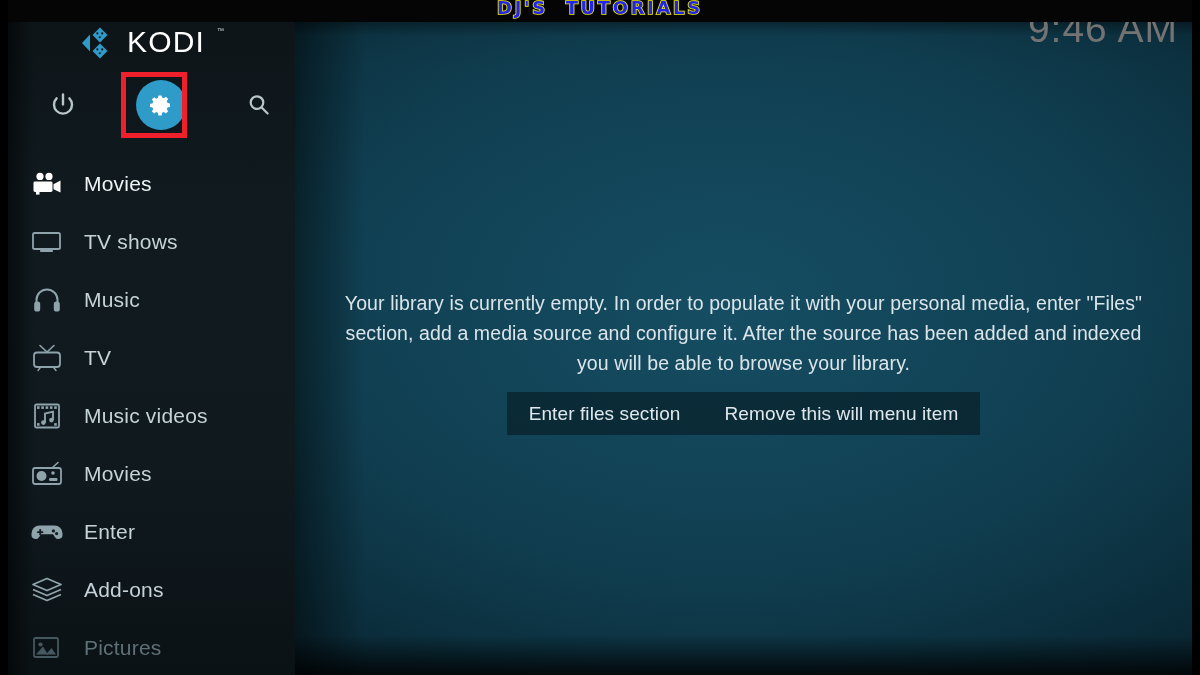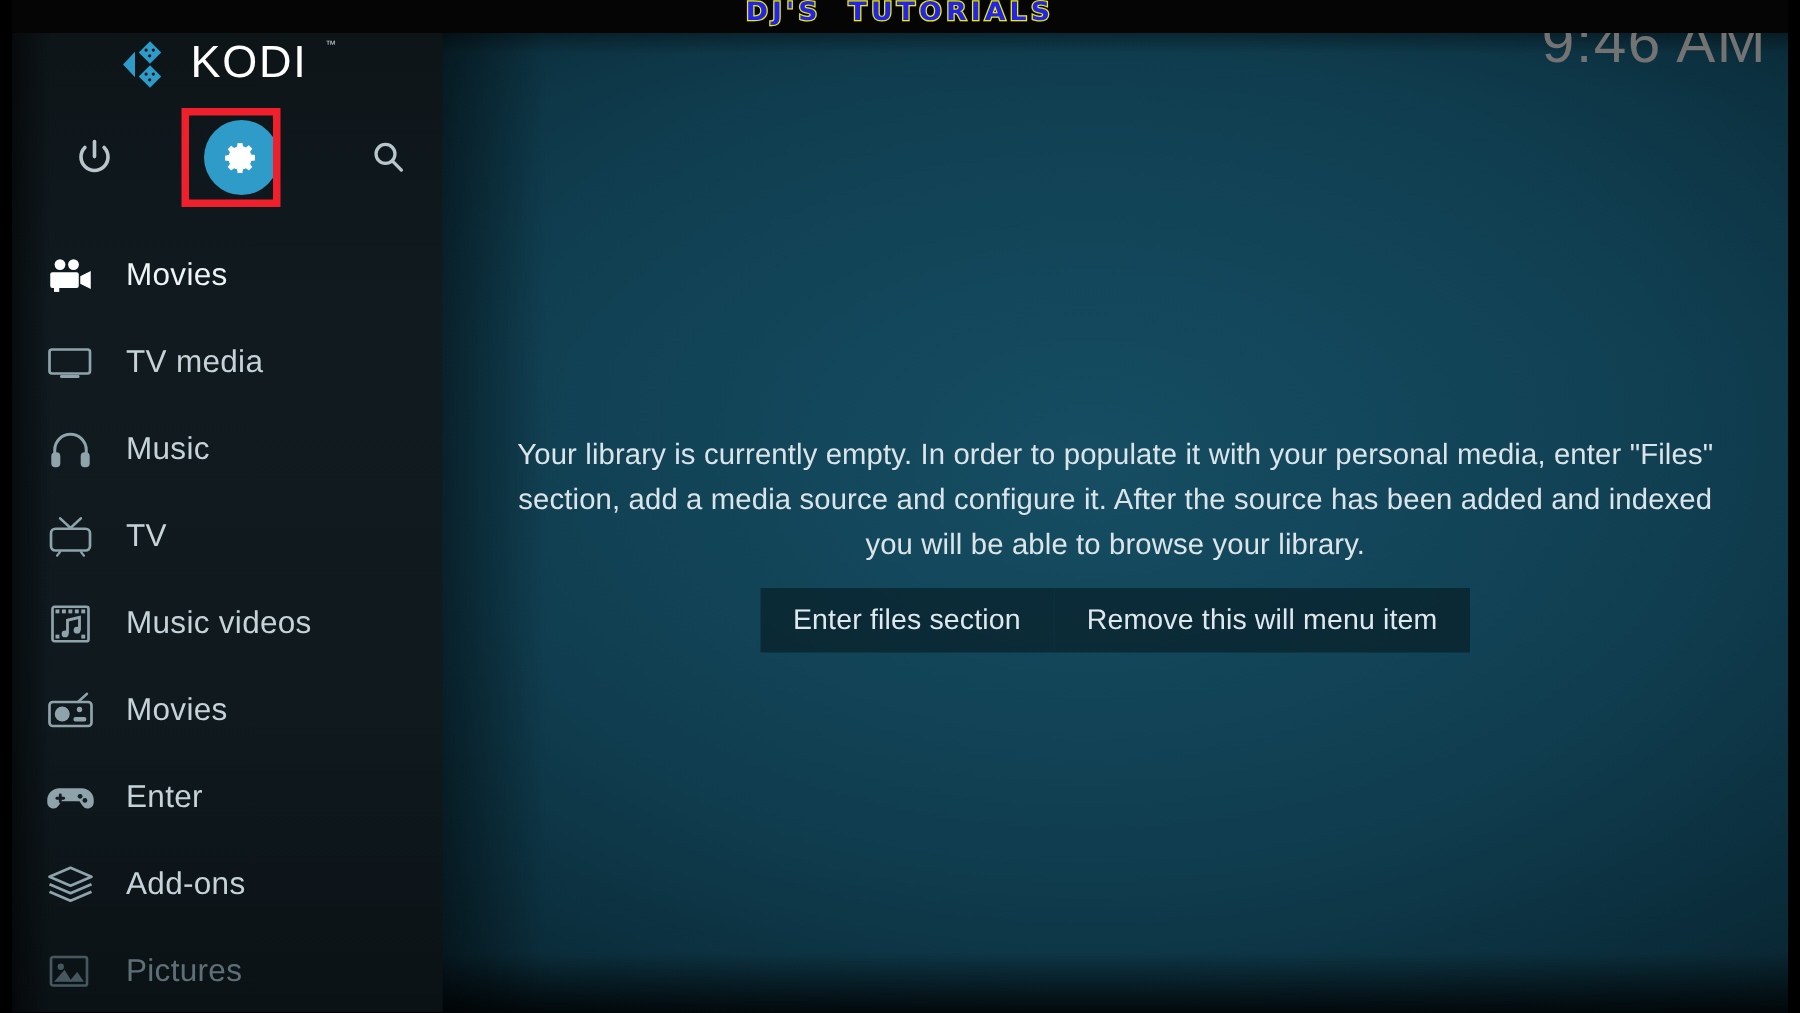--- a/index.html
+++ b/index.html
@@ -252,21 +252,21 @@
         <span class="menu-label">Movies</span>
       </div>
 
       <div class="menu-item">
         <span class="menu-icon">
           <svg width="32" height="24" viewBox="0 0 32 24">
             <rect x="2" y="3" width="27" height="16" rx="1.6" fill="none" stroke="#8fa3ab" stroke-width="1.8"></rect>
             <rect x="9" y="20" width="13" height="2" rx="0.8" fill="#8fa3ab"></rect>
           </svg>
         </span>
-        <span class="menu-label">TV media</span>
+        <span class="menu-label">TV shows</span>
       </div>
 
       <div class="menu-item">
         <span class="menu-icon">
           <svg width="28" height="26" viewBox="0 0 28 26">
             <path d="M3.5 17 V13 a10.5 10.5 0 0 1 21 0 V17" fill="none" stroke="#8fa3ab" stroke-width="2"></path>
             <rect x="1.2" y="14.5" width="6" height="10" rx="2.6" fill="#8fa3ab"></rect>
             <rect x="20.8" y="14.5" width="6" height="10" rx="2.6" fill="#8fa3ab"></rect>
           </svg>
         </span>

